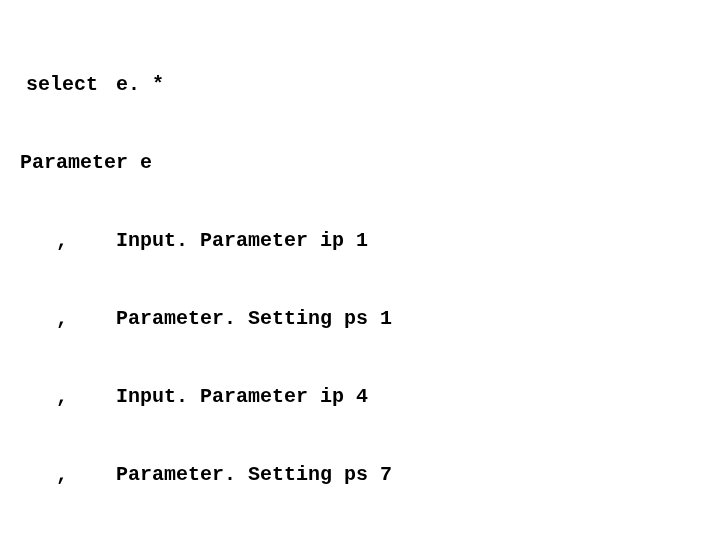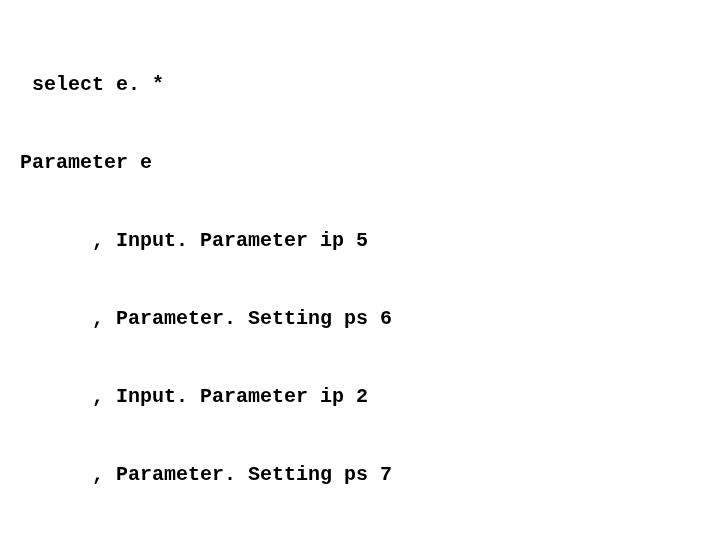--- a/index.html
+++ b/index.html
@@ -17,36 +17,36 @@
     }
     .code-block {
       white-space: pre;
     }
     .line {
       display: flex;
     }
     .keyword {
       display: inline-block;
       width: 7ch;
-      text-align: right;
+      text-align: center;
       padding-right: 1ch;
     }
     .rest {
       display: inline-block;
     }
   </style>
 </head>
 <body>
 
 <div class="code-block">
   <div class="line"><span class="keyword">select</span><span class="rest">e. *</span></div>
   <div class="line"><span class="rest">Parameter e</span></div>
-  <div class="line"><span class="keyword">,</span><span class="rest">Input. Parameter ip 5</span></div>
-  <div class="line"><span class="keyword">,</span><span class="rest">Parameter. Setting ps 6</span></div>
-  <div class="line"><span class="keyword">,</span><span class="rest">Input. Parameter ip 2</span></div>
+  <div class="line"><span class="keyword">,</span><span class="rest">Input. Parameter ip 1</span></div>
+  <div class="line"><span class="keyword">,</span><span class="rest">Parameter. Setting ps 1</span></div>
+  <div class="line"><span class="keyword">,</span><span class="rest">Input. Parameter ip 4</span></div>
   <div class="line"><span class="keyword">,</span><span class="rest">Parameter. Setting ps 7</span></div>
   
   
   
   
   
   
   
   
   

